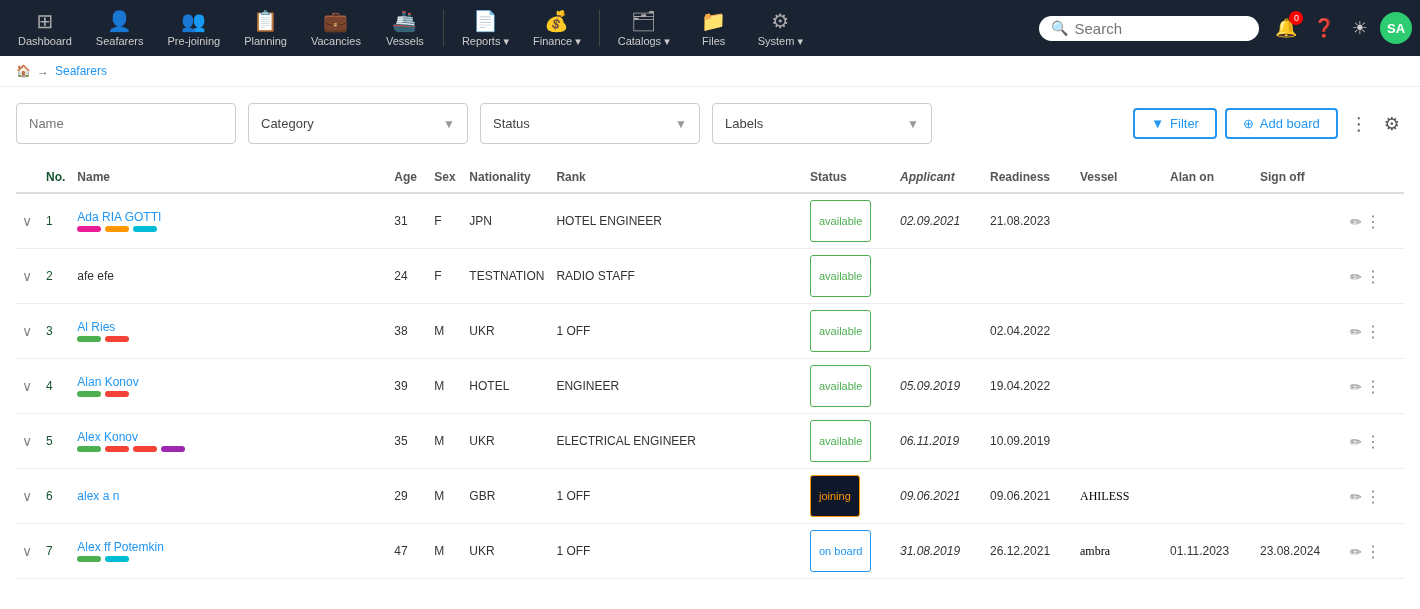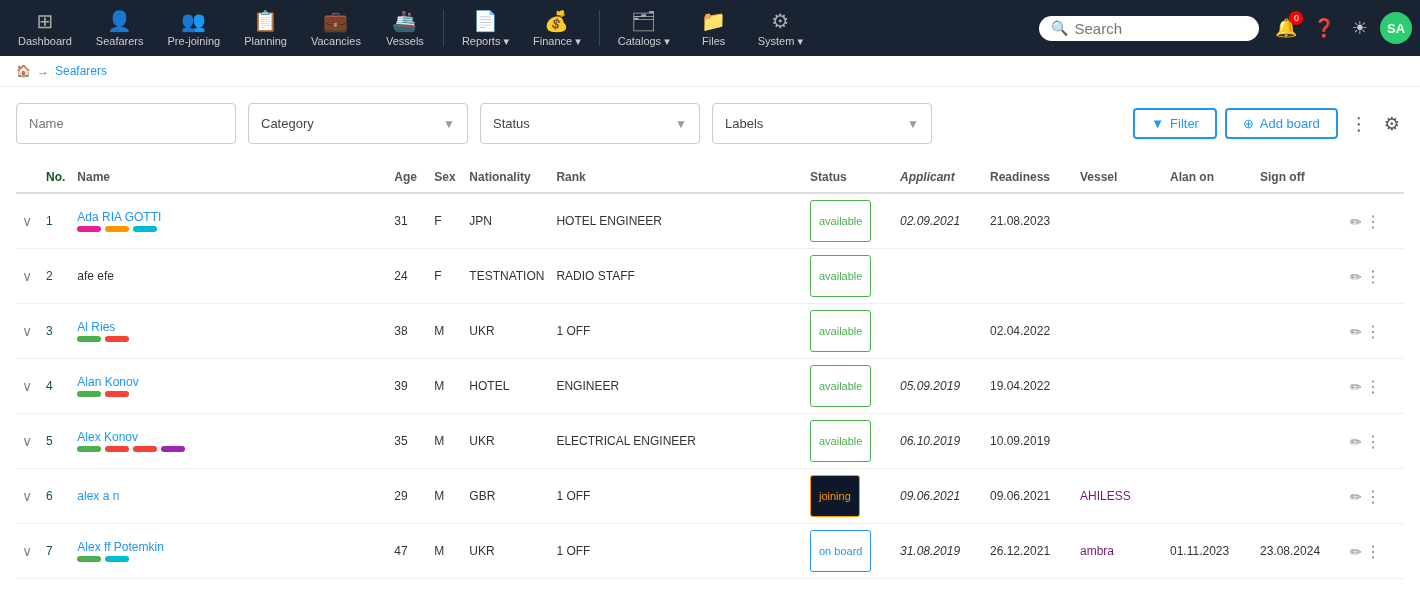--- a/index.html
+++ b/index.html
@@ -88,21 +88,21 @@
     .tag-red { background: #f44336; }
     .tag-purple { background: #9c27b0; }
 
     .status-badge {
       display: inline-block; padding: 14px 8px; border-radius: 3px; font-size: 11px; font-weight: 500; white-space: nowrap;
     }
     .status-available { border: 1px solid #4caf50; color: #4caf50; background: white; }
     .status-joining { border: 1px solid #ff9800; color: #ff9800; background: #0f172a; }
     .status-onboard { border: 1px solid #2196f3; color: #2196f3; background: white; }
 
-    .vessel-link { color: #701a75; text-decoration: none; cursor: pointer; }
+    .vessel-link { color: #000000; text-decoration: none; cursor: pointer; font-family: Liberation Serif, serif; }
     .row-edit { color: #888; cursor: pointer; font-size: 14px; }
     .row-more { color: #888; cursor: pointer; font-size: 16px; }
   </style>
 </head>
 <body>
 
 <nav class="topnav">
   <div class="nav-item">
     <span class="nav-icon">⊞</span>
     <span class="nav-label">Dashboard</span>
@@ -327,21 +327,21 @@
               <span class="tag tag-red"></span>
               <span class="tag tag-red"></span>
               <span class="tag tag-purple"></span>
             </div>
           </td>
     <td class="col-age">35</td>
     <td class="col-sex">M</td>
     <td class="col-nat">UKR</td>
     <td class="col-rank">ELECTRICAL ENGINEER</td>
     <td class="col-status"><span class="status-badge status-available">available</span></td>
-    <td class="col-applicant">06.10.2019</td>
+    <td class="col-applicant">06.11.2019</td>
     <td class="col-readiness">10.09.2019</td>
     <td class="col-vessel"><span></span></td>
     <td class="col-signon"></td>
     <td class="col-signoff"></td>
     <td class="col-actions">
       <span class="row-edit">✏</span>
       <span class="row-more">⋮</span>
     </td>
   </tr>
         <tr>

